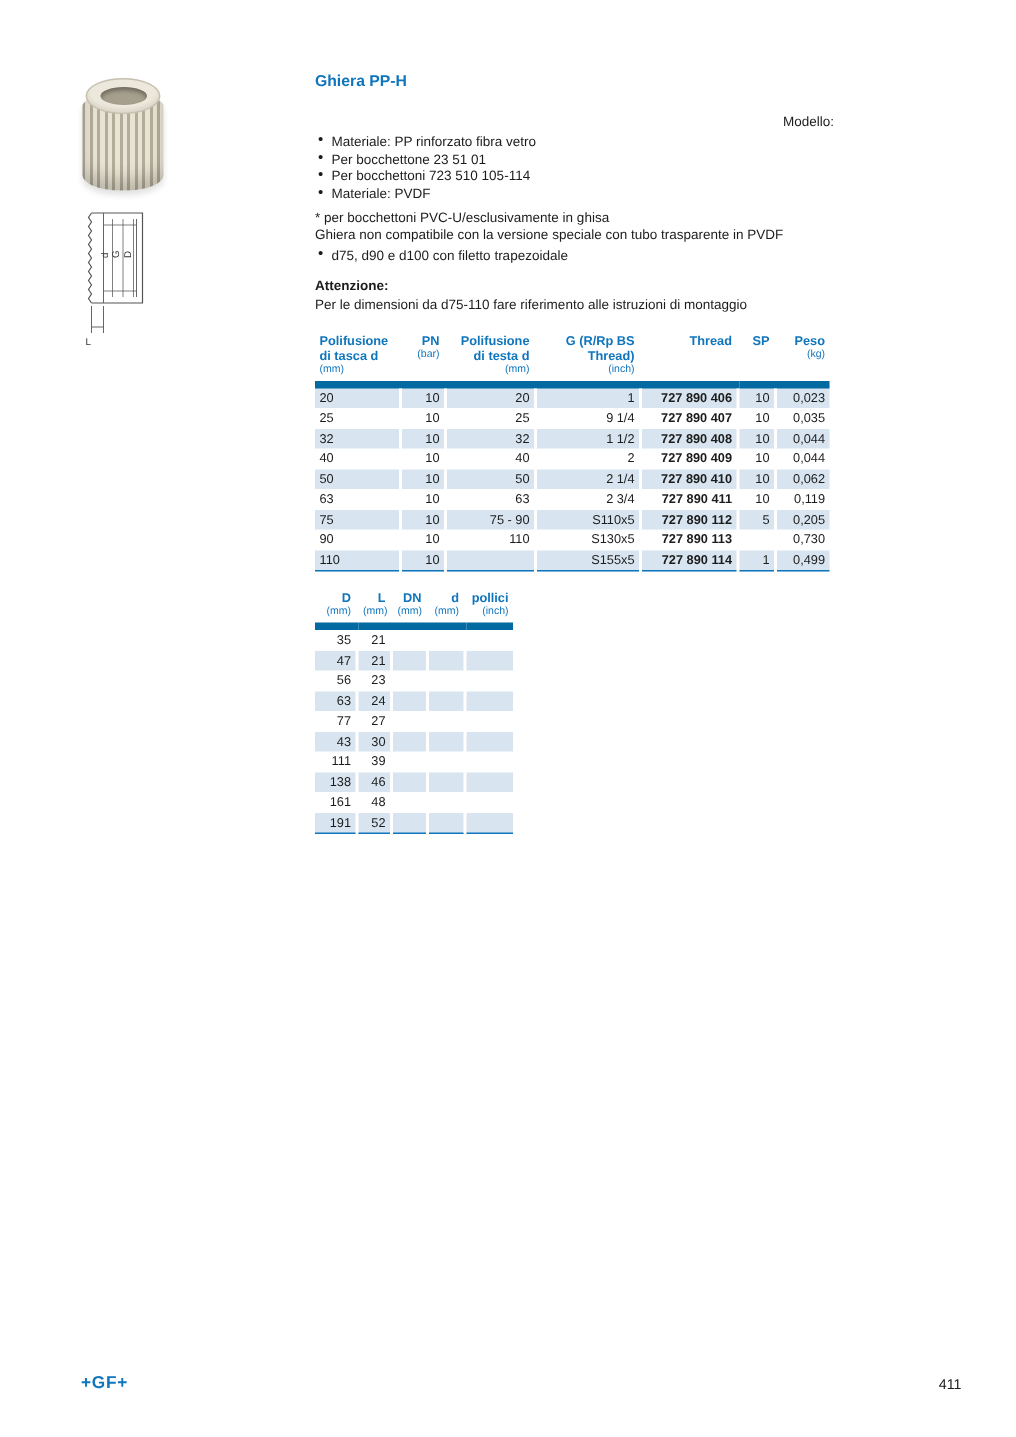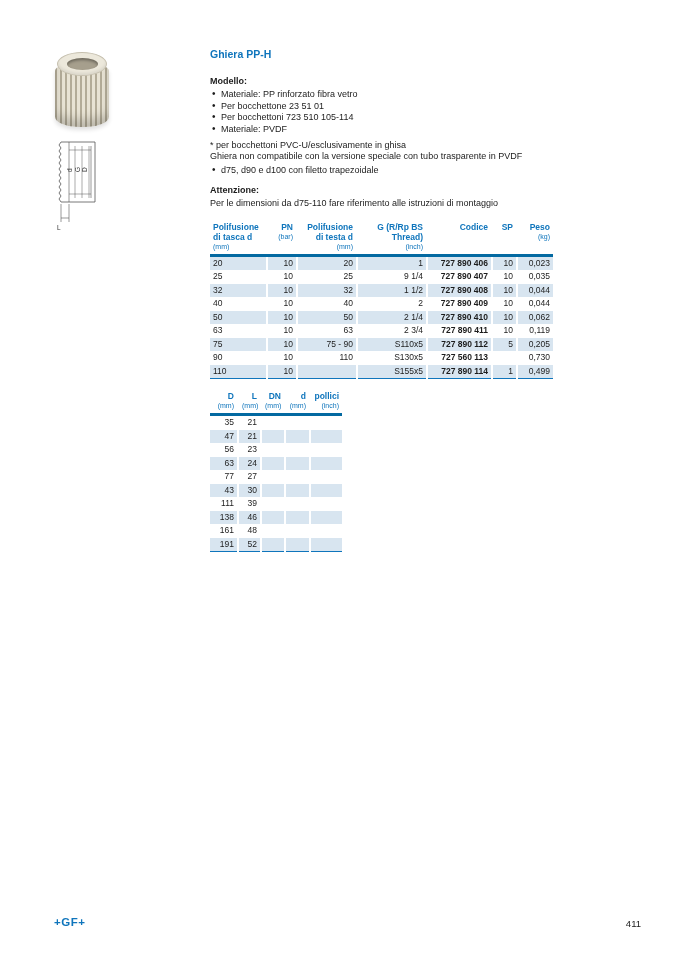--- a/index.html
+++ b/index.html
@@ -27,36 +27,36 @@
     position:absolute; top:8px; left:13px; width:31px; height:12px;
     border-radius:50%; background:#a69f8d;
     box-shadow: inset 0 2px 3px rgba(0,0,0,.35);
   }
   .drawing { position:absolute; left:49px; top:138px; }
   .drawing text { font-family:"Liberation Sans", sans-serif; font-size:6.5px; fill:#333; }
 
   
   .content { position:absolute; left:210px; top:48px; width:346px; }
   .title { color:#0f75bc; font-size:10.5px; font-weight:bold; line-height:12px; }
-  .model-label { font-weight:bold; font-size:9px; margin-top:16px; line-height:11px; }
+  .model-label { font-weight:normal; font-size:9px; margin-top:16px; line-height:11px;text-align:right; }
   ul.bullets { list-style:none; margin-top:2px; }
   ul.bullets li { font-size:9px; line-height:11.5px; padding-left:11px; position:relative; }
   ul.bullets li::before { content:"\2022"; position:absolute; left:2px; top:-1px; font-size:10px; }
   .note { font-size:9px; line-height:11px; white-space:nowrap; }
   .note-block { margin-top:5px; }
   .attn-label { font-weight:bold; font-size:9px; margin-top:8px; line-height:11px; }
   .attn-text { font-size:9px; line-height:11px; margin-top:2px; white-space:nowrap; }
 
   
   table { border-collapse:collapse; border-bottom:1px solid #0f75bc; table-layout:fixed; }
   #table1 { margin-top:13px; width:343px; }
   #table2 { margin-top:12px; width:132px; }
   th {
     vertical-align:top; text-align:right; padding:0 3px 3px 3px;
-    border-bottom:3px solid #0369a1; font-weight:normal;
+    border-bottom:5px solid #0369a1; font-weight:normal;
   }
   th .hlabel { color:#0f75bc; font-weight:bold; font-size:8.5px; line-height:10px; }
   th .hunit  { color:#0f75bc; font-size:7px; line-height:9px; min-height:9px; }
   th.al, td.al { text-align:left; }
   th.ar, td.ar { text-align:right; }
   td { font-size:8.5px; line-height:9.5px; padding:2px 3px; }
   td + td, th + th { border-left:2px solid #ffffff; }
   tr.shaded td { background:#d8e5f0; }
   td.bold { font-weight:bold; }
 
@@ -140,21 +140,21 @@
           </th>
           <th class="ar">
             <div class="hlabel">Polifusione di testa d</div>
             <div class="hunit">(mm)</div>
           </th>
           <th class="ar">
             <div class="hlabel">G (R/Rp BS Thread)</div>
             <div class="hunit">(inch)</div>
           </th>
           <th class="ar">
-            <div class="hlabel">Codice</div>
+            <div class="hlabel">Thread</div>
           </th>
           <th class="ar">
             <div class="hlabel">SP</div>
           </th>
           <th class="ar">
             <div class="hlabel">Peso</div>
             <div class="hunit">(kg)</div>
           </th>
         </tr>
       </thead>
@@ -220,21 +220,21 @@
           <td class="ar">S110x5</td>
           <td class="ar bold">727 890 112</td>
           <td class="ar">5</td>
           <td class="ar">0,205</td>
         </tr>
         <tr>
           <td class="al">90</td>
           <td class="ar">10</td>
           <td class="ar">110</td>
           <td class="ar">S130x5</td>
-          <td class="ar bold">727 560 113</td>
+          <td class="ar bold">727 890 113</td>
           <td class="ar"></td>
           <td class="ar">0,730</td>
         </tr>
         <tr class="shaded">
           <td class="al">110</td>
           <td class="ar">10</td>
           <td class="ar"></td>
           <td class="ar">S155x5</td>
           <td class="ar bold">727 890 114</td>
           <td class="ar">1</td>

